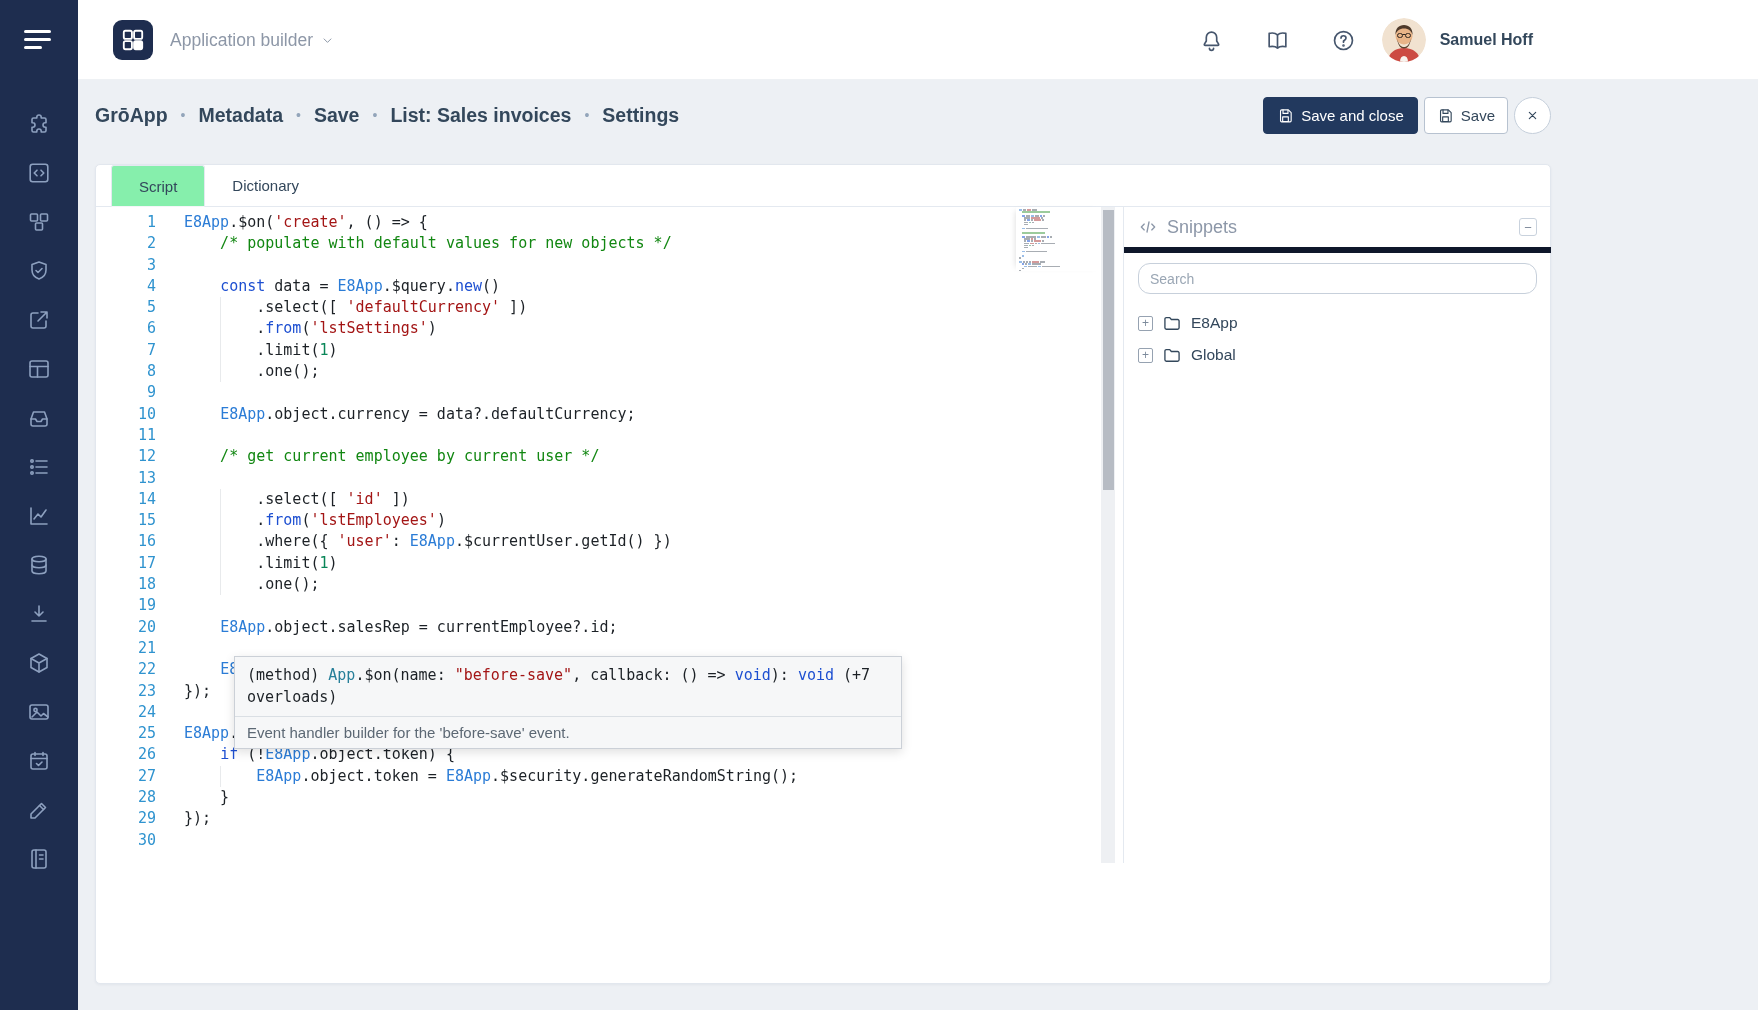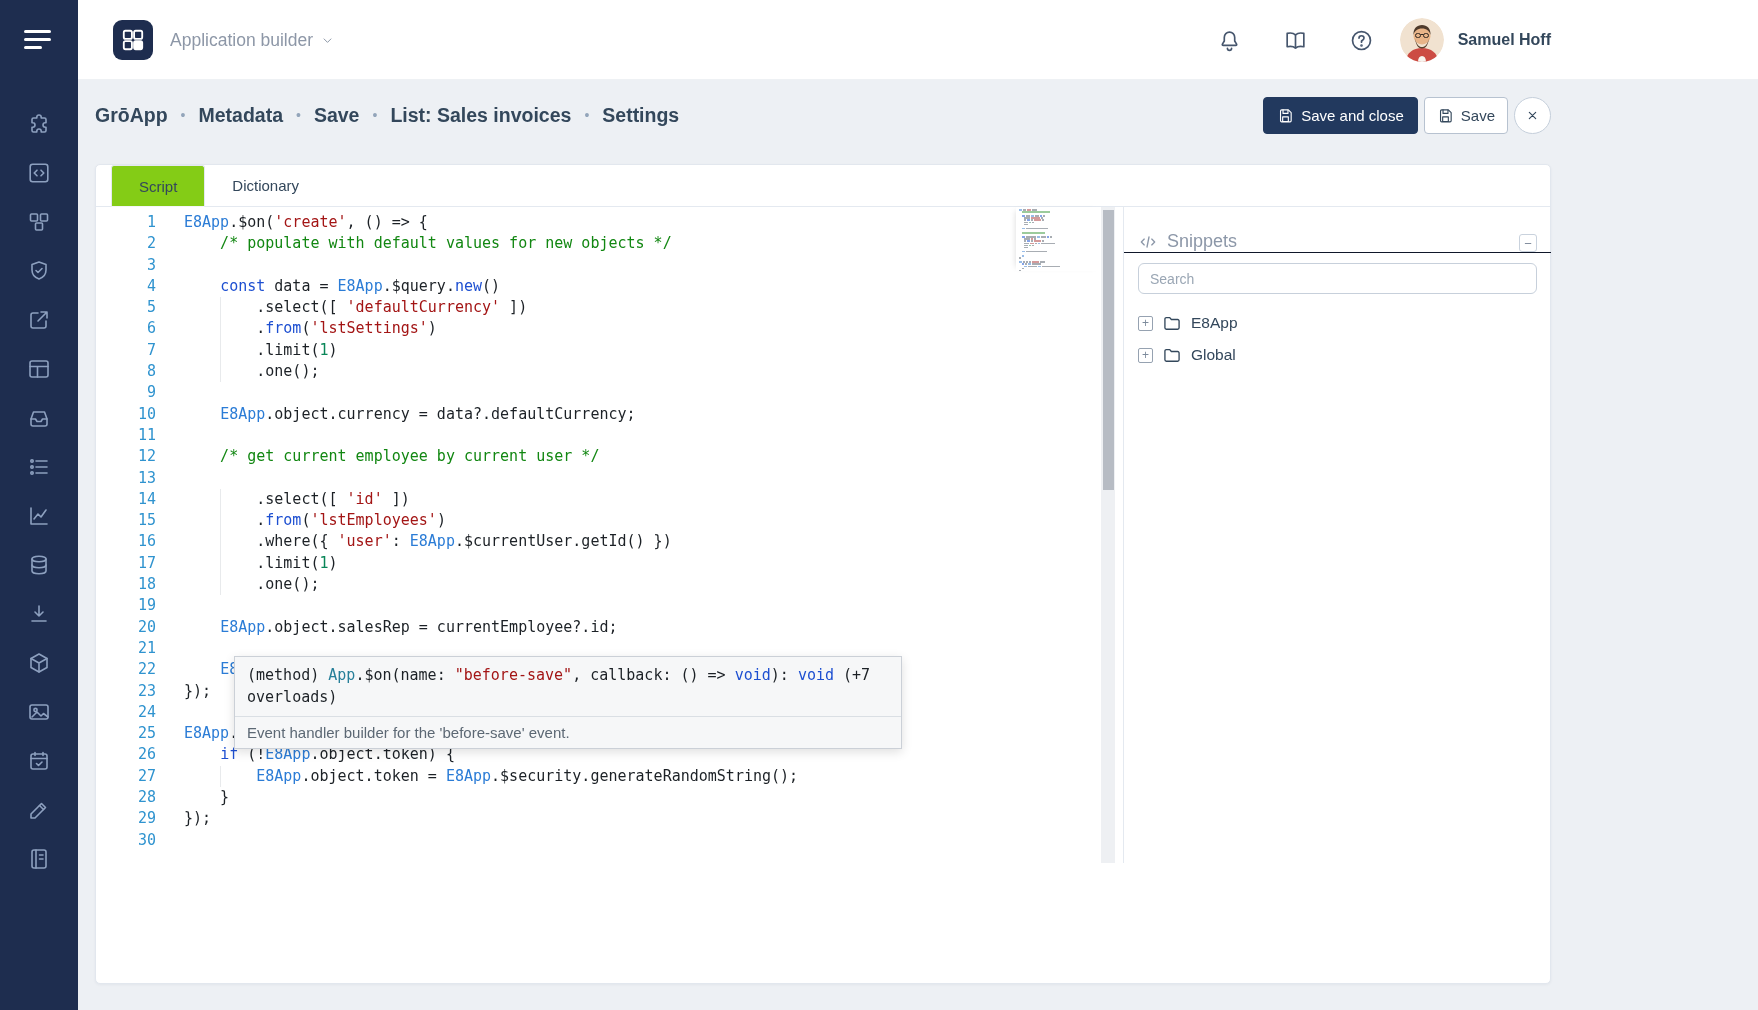--- a/index.html
+++ b/index.html
@@ -18,21 +18,21 @@
   .side-icon svg{width:24px;height:24px;display:block}
 
   
   .topbar{position:absolute;left:78px;top:0;width:1680px;height:80px;background:#fff;border-bottom:1px solid #eef1f4}
   .logo{position:absolute;left:35px;top:20px;width:40px;height:40px;background:#1e2d4f;border-radius:9px;display:flex;align-items:center;justify-content:center;cursor:pointer}
   .logo svg{width:26px;height:26px}
   .app-switcher{position:absolute;left:92px;top:0;height:80px;display:flex;align-items:center;gap:7px;cursor:pointer}
   .app-title{font-size:17.5px;color:#8d97a7}
   .chev{width:15px;height:15px;color:#8d97a7}
   .chev svg{width:15px;height:15px;display:block}
-  .top-actions{position:absolute;right:207px;top:0;height:80px;display:flex;align-items:center}
+  .top-actions{position:absolute;right:225px;top:0;height:80px;display:flex;align-items:center}
   .top-icon{width:25px;height:25px;color:#46566d;cursor:pointer}
   .top-icon svg{width:25px;height:25px;display:block}
   .ti-gap{margin-left:41px}
   .avatar{width:44px;height:44px;border-radius:50%;overflow:hidden;margin-left:26px;cursor:pointer;flex:none}
   .avatar svg{width:44px;height:44px;display:block}
   .user-name{margin-left:14px;font-size:16px;font-weight:700;color:#33475b;cursor:pointer;white-space:nowrap}
 
   
   .page-head{position:absolute;left:95px;top:93px;width:1456px;height:44px;display:flex;align-items:center}
   .breadcrumb{display:flex;align-items:center;gap:13px;flex:1}
@@ -43,21 +43,21 @@
   .btn svg{width:17px;height:17px;flex:none}
   .btn-primary{background:#22395e;color:#fff;border:1px solid #22395e;padding:0 13px}
   .btn-outline{background:#fff;color:#33475b;border:1px solid #b7c2d0;padding:0 12px}
   .btn-close{width:37px;height:37px;border-radius:50%;background:#fff;border:1px solid #c5cfdb;color:#33475b;display:flex;align-items:center;justify-content:center;cursor:pointer;flex:none}
   .btn-close svg{width:17px;height:17px}
 
   
   .card{position:absolute;left:95px;top:164px;width:1456px;height:820px;background:#fff;border:1px solid #e2e7ee;border-radius:5px;box-shadow:0 1px 3px rgba(25,45,80,.05)}
   .tabbar{position:absolute;left:0;top:0;width:100%;height:42px;display:flex;align-items:stretch;padding-left:15px;border-bottom:1px solid #e4e9f0}
   .tab{border:none;background:none;font-size:15px;color:#33475b;padding:0 27px;cursor:pointer;font-family:inherit}
-  .tab.active{background:#84cc16;border:1px solid #e4e9f0;border-bottom:1px solid #f4f6f8;border-radius:3px 3px 0 0;margin-bottom:-1px}
+  .tab.active{background:#86efac;border:1px solid #e4e9f0;border-bottom:1px solid #f4f6f8;border-radius:3px 3px 0 0;margin-bottom:-1px}
 
   
   .editor{position:absolute;left:0;top:42px;width:1027px;height:656px;font-family:"DejaVu Sans Mono",monospace}
   .gutter{position:absolute;left:30px;top:5px;width:30px;text-align:right;font-size:15px;color:#2f93cf}
   .lnum{height:21.3px;line-height:21.3px}
   .code{position:absolute;left:88px;top:5px;font-size:15px;color:#1c2126}
   .cl{height:21.3px;line-height:21.3px;white-space:pre;position:relative}
   .guide{position:absolute;left:36.2px;top:0;height:100%;width:1px;background:#e8eaec}
   .tk-pl{color:#1c2126}.tk-kw{color:#1d4fd1}.tk-id{color:#2b7cd6}.tk-str{color:#a31515}
   .tk-cm{color:#128712}.tk-num{color:#098658}.tk-lk{color:#1c2126;text-decoration:underline}.tk-ty{color:#267f99}
@@ -72,26 +72,26 @@
   .thumb{position:absolute;left:1.5px;right:1.5px;top:3px;height:280px;background:#b7bcc4}
 
   .hover-tooltip{position:absolute;left:138px;top:449px;width:668px;background:#f6f7f8;border:1px solid #cbd0d7;box-shadow:0 3px 10px rgba(0,0,0,.13);z-index:6}
   .sig{padding:8px 12px;font-size:15px;line-height:21.5px;white-space:pre-wrap;color:#1c2126}
   .doc{border-top:1px solid #dadfe4;padding:7px 12px;font-family:"Liberation Sans",sans-serif;font-size:15px;color:#5c6874}
 
   .panel-divider{position:absolute;left:1027px;top:42px;height:656px;width:1px;background:#e4e9f0}
 
   
   .snippets{position:absolute;left:1028px;top:42px;width:427px;height:656px}
-  .sn-head{height:46px;display:flex;align-items:flex-end;padding:0 14px;border-bottom:1px solid #0f172a}
+  .sn-head{height:46px;display:flex;align-items:center;padding:0 14px;border-bottom:6px solid #0f172a}
   .sn-icon{width:20px;height:20px;color:#8c97a8}
   .sn-icon svg{width:20px;height:20px;display:block}
   .sn-title{margin-left:9px;font-size:18px;color:#8c97a8}
   .sn-collapse{margin-left:auto;width:18px;height:18px;border:1px solid #c9d2dd;border-radius:3px;background:#fff;color:#7b8798;font-size:13px;line-height:1;display:flex;align-items:center;justify-content:center;cursor:pointer}
-  .sn-search{display:block;margin:10px 14px 0;width:399px;height:31px;border:1px solid #c7d0db;border-radius:6px;padding:0 11px;font-size:14px;font-family:inherit;color:#33475b;background:#fff;outline:none}
+  .sn-search{display:block;margin:10px 14px 0;width:399px;height:31px;border:1px solid #c7d0db;border-radius:12px;padding:0 11px;font-size:14px;font-family:inherit;color:#33475b;background:#fff;outline:none}
   .sn-search::placeholder{color:#9aa6b4}
   .sn-tree{padding:16px 14px}
   .tree-row{display:flex;align-items:center;gap:9px;height:26px;margin-bottom:6px;cursor:pointer}
   .expander{width:15px;height:15px;border:1px solid #96a2b1;border-radius:2px;color:#7d8b9c;font-size:12px;display:flex;align-items:center;justify-content:center;flex:none}
   .folder{width:20px;height:20px;color:#33475b;flex:none}
   .folder svg{width:20px;height:20px;display:block}
   .tree-label{font-size:15.5px;color:#33475b}
 </style>
 </head>
 <body>

